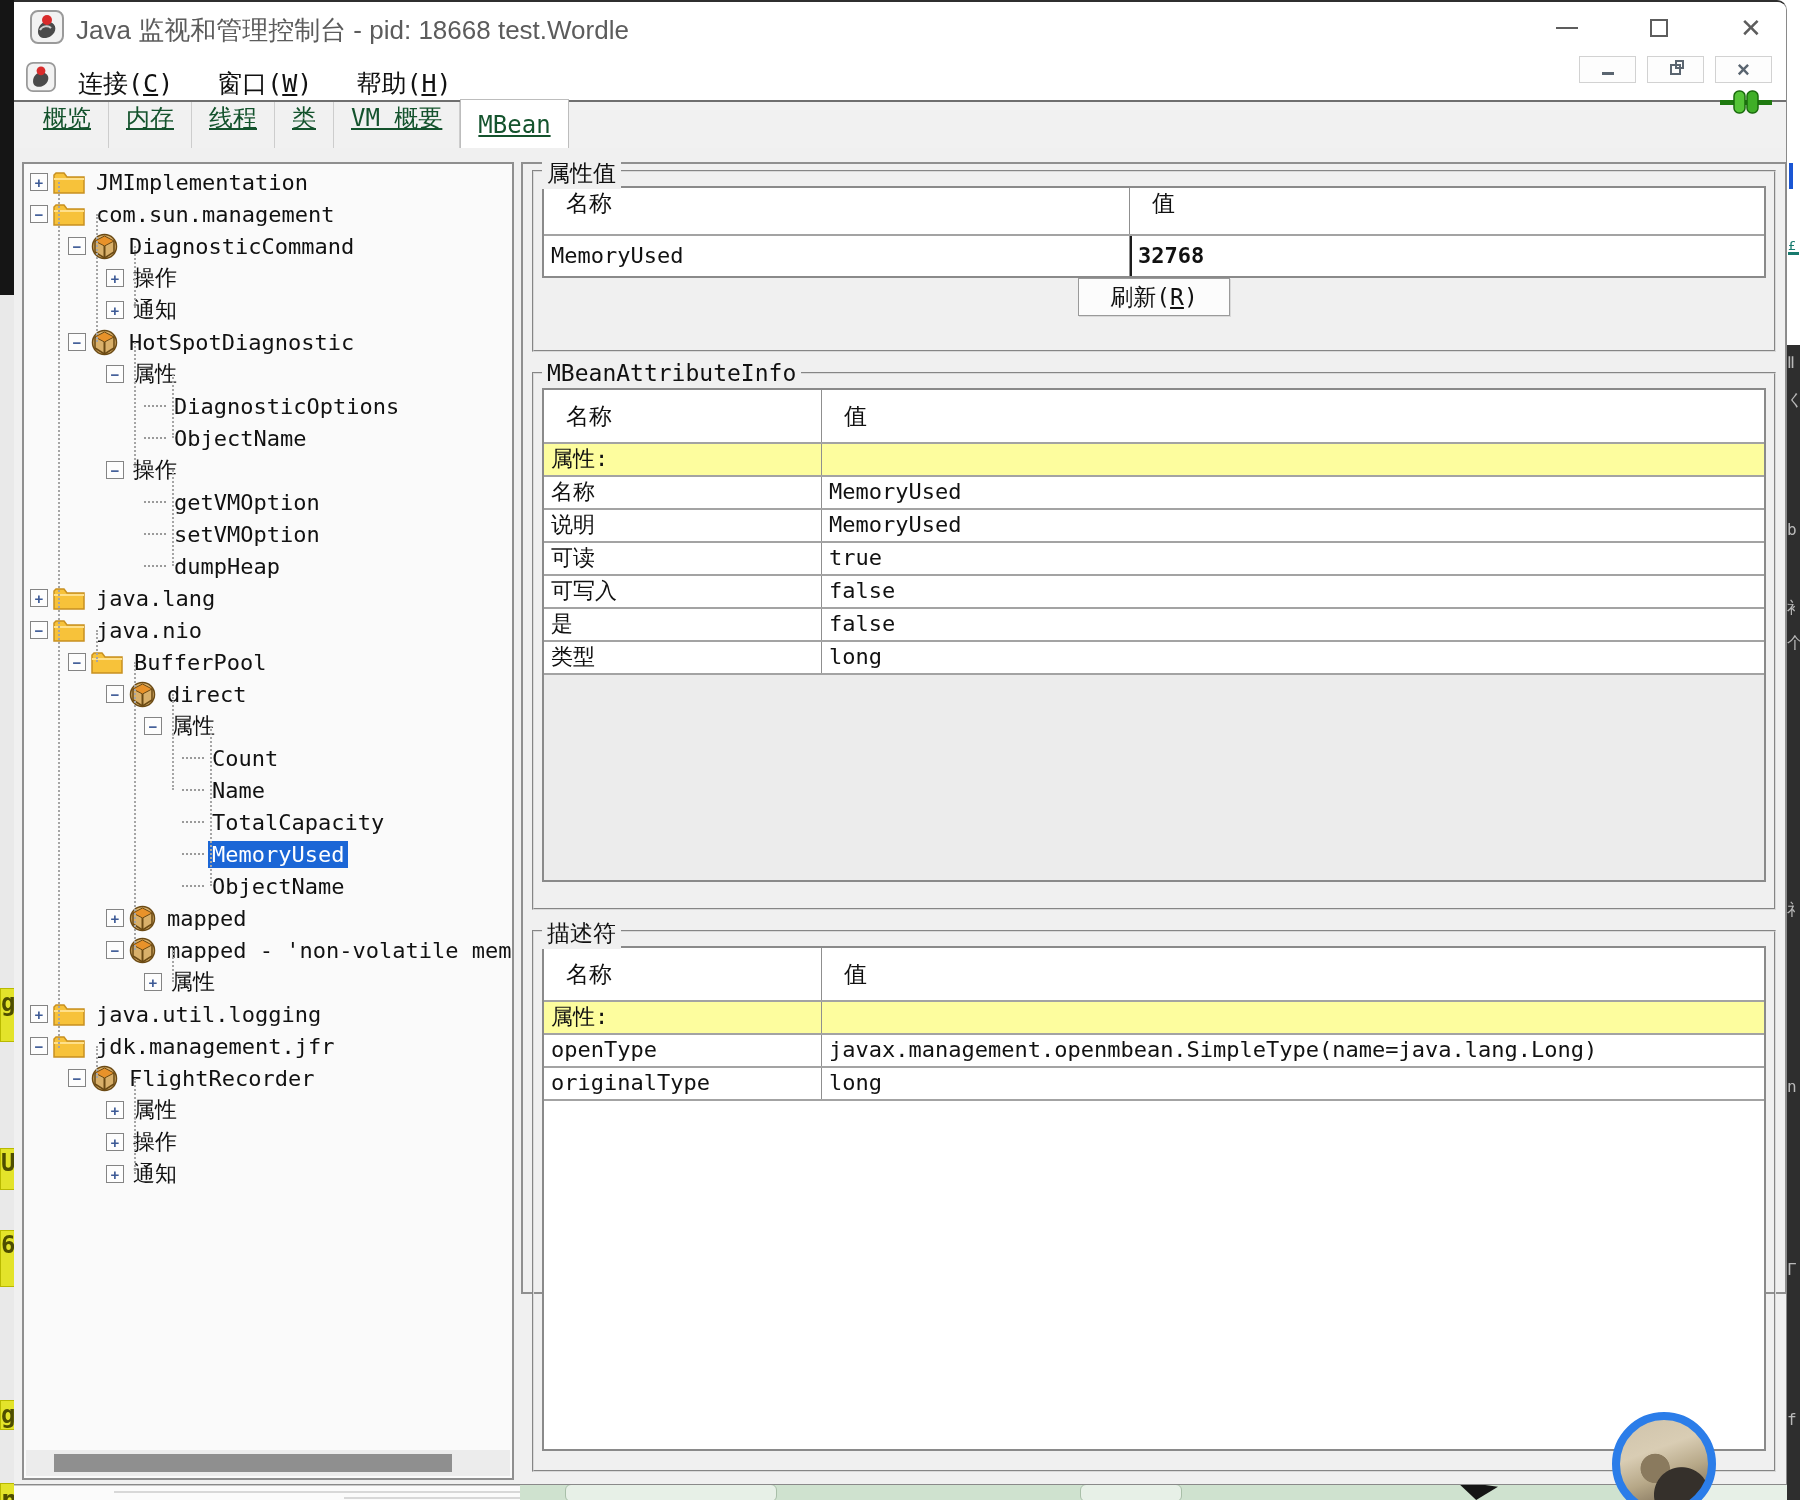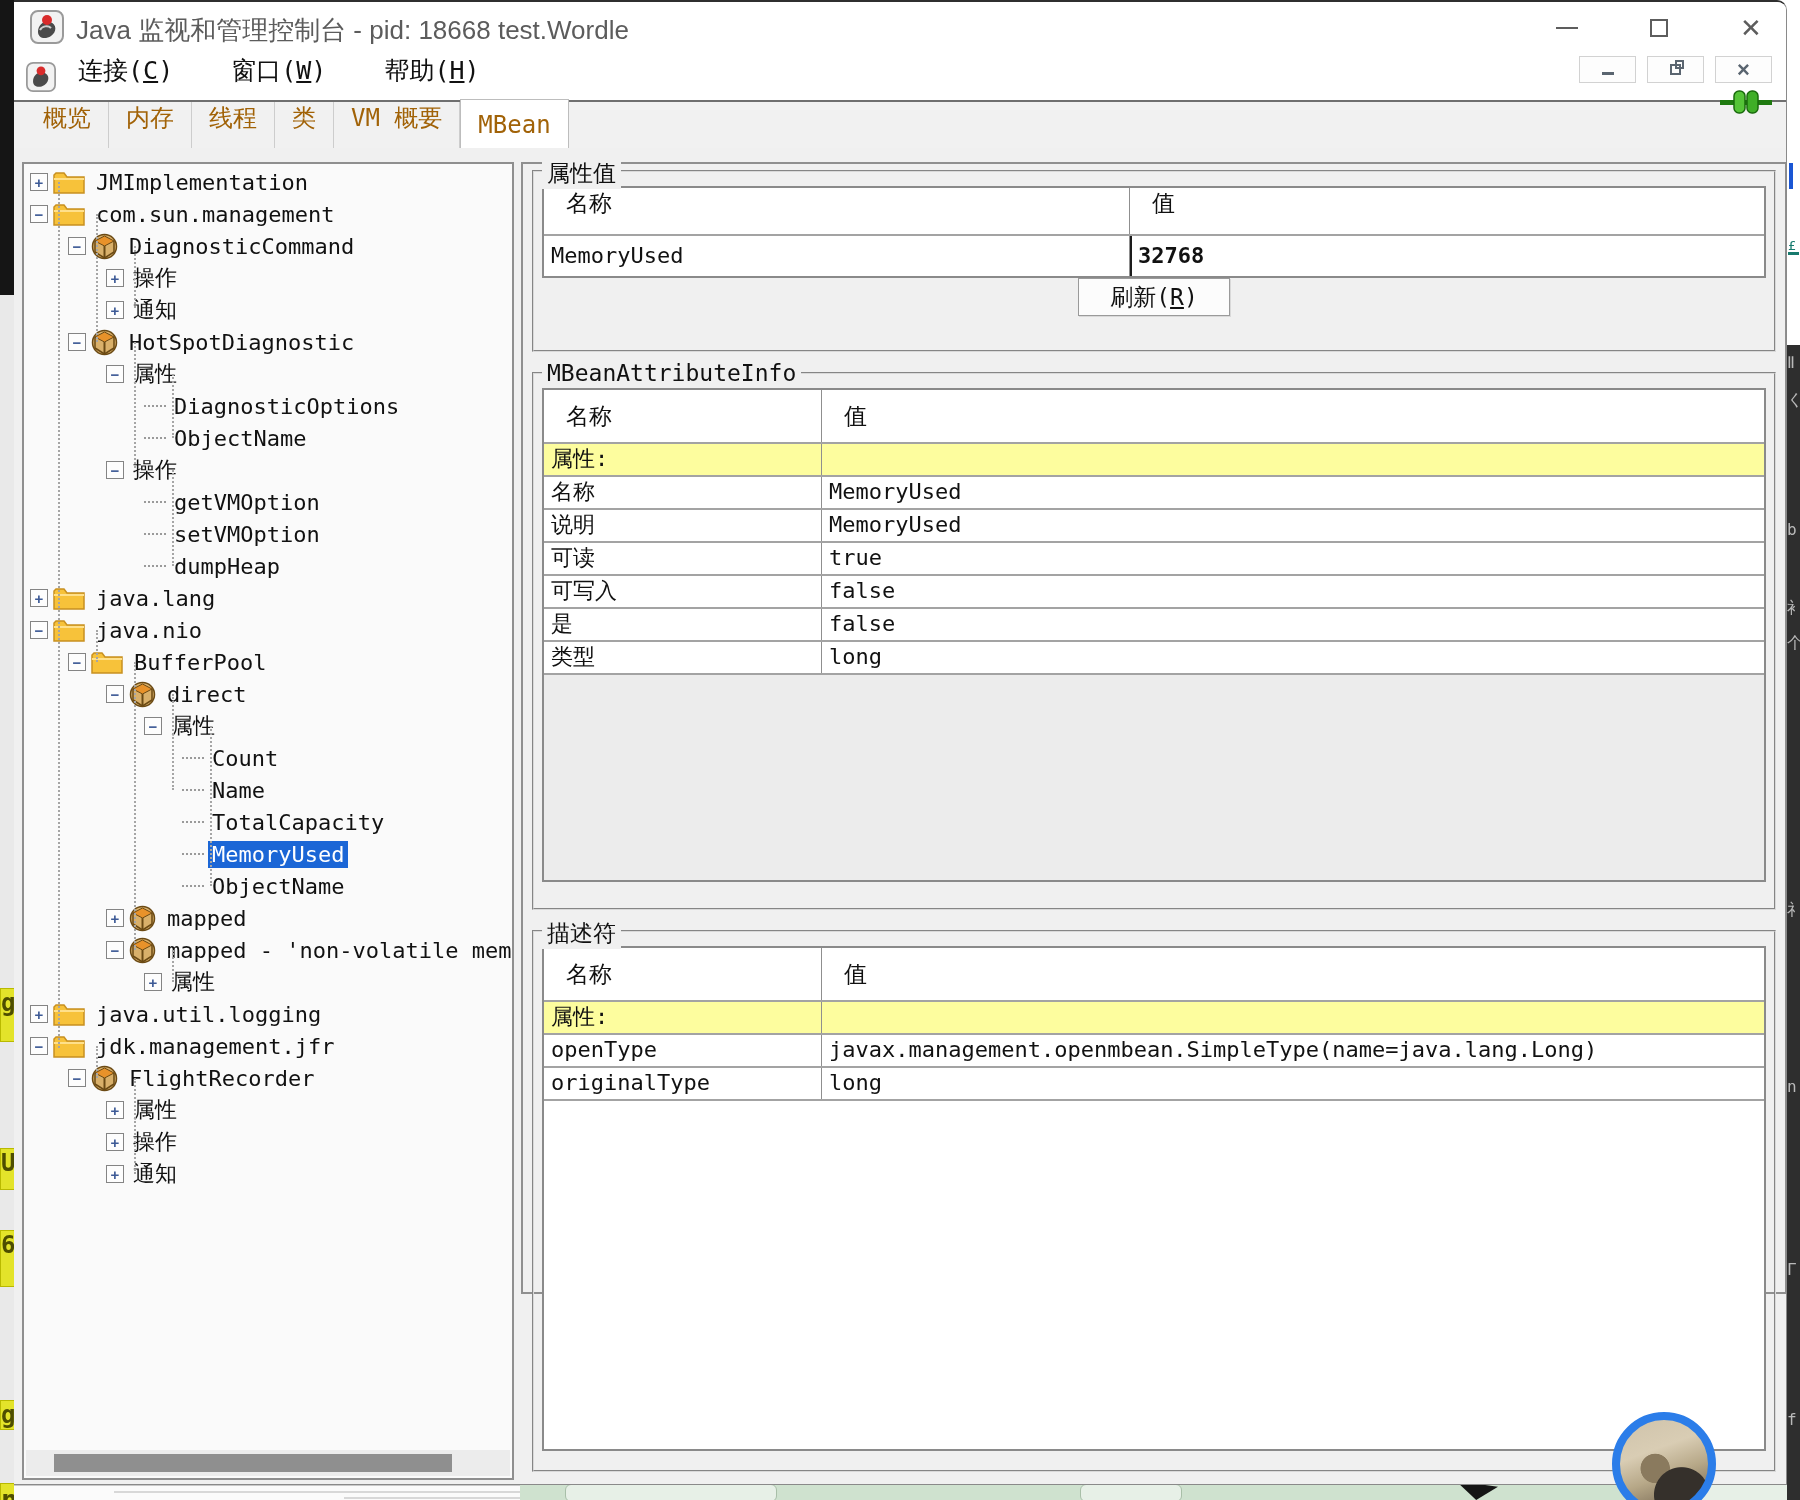--- a/index.html
+++ b/index.html
@@ -40,34 +40,34 @@
   .title-text{position:absolute;left:62px;top:11px;font:26px "Liberation Sans",sans-serif;color:#5c5c5c;white-space:nowrap;}
   .app-icon{position:absolute;left:16px;top:8px;width:34px;height:34px;}
   .winbtns{position:absolute;right:18px;top:0;height:52px;display:flex;align-items:center;gap:58px;}
   .winbtn{width:34px;height:34px;display:flex;align-items:center;justify-content:center;color:#5d5d5d;cursor:default;}
   .g-min{width:22px;height:0;border-top:2px solid #5d5d5d;}
   .g-max{width:18px;height:18px;border:2px solid #5d5d5d;box-sizing:border-box;}
   .g-close{font:26px "Liberation Sans",sans-serif;color:#5d5d5d;line-height:1;}
 
   .menubar{position:absolute;left:0;top:52px;width:100%;height:48px;background:#ffffff;border-bottom:2px solid #6f6f6f;box-sizing:border-box;}
   .menu-icon{position:absolute;left:12px;top:8px;width:30px;height:30px;}
-  .menu-items{position:absolute;left:64px;top:0;height:46px;display:flex;align-items:flex-start;gap:58px;}
+  .menu-items{position:absolute;left:64px;top:0;height:46px;display:flex;align-items:flex-end;gap:44px;}
   .menu-item{font:25px "DejaVu Sans Mono",monospace;color:#111;white-space:nowrap;}
   .iframebtns{position:absolute;right:14px;top:2px;display:flex;gap:11px;}
   .iframebtn{width:57px;height:27px;background:#fdfdfd;border:1px solid #d2d2d2;box-sizing:border-box;
              display:flex;align-items:center;justify-content:center;color:#5a6570;}
   .ig-min{width:12px;height:0;border-top:3px solid #5a6570;margin-top:8px;}
   .ig-restore{position:relative;width:11px;height:11px;border:2px solid #5a6570;box-sizing:border-box;background:#fdfdfd;}
   .ig-restore::before{content:"";position:absolute;left:3px;top:-6px;width:9px;height:9px;border:2px solid #5a6570;box-sizing:border-box;}
   .ig-close{font:bold 22px "Liberation Sans",sans-serif;line-height:1;}
 
   .tabbar{position:absolute;left:0;top:100px;width:100%;height:46px;background:#f1f1f1;}
   .tabs{position:absolute;left:12px;top:0;height:46px;display:flex;}
-  .tab{height:46px;line-height:46px;padding:0 17px;font:24px "DejaVu Sans Mono",monospace;color:#a16207;
-       border-right:1px solid #cdcdcd;white-space:nowrap;}
+  .tab{height:46px;line-height:46px;padding:0 17px;font:24px "DejaVu Sans Mono",monospace;color:#14532d;
+       border-right:1px solid #cdcdcd;white-space:nowrap;text-decoration:underline;}
   .tab.active{background:#ffffff;border:1px solid #bdbdbd;border-bottom:none;margin-top:-3px;height:49px;line-height:50px;}
   .plug{position:absolute;right:14px;top:-13px;}
 
   .content{position:absolute;left:0;top:146px;width:100%;height:1339px;background:#f0f0f0;}
 
   
   .tree-panel{position:absolute;left:8px;top:14px;width:492px;height:1318px;background:#fafafa;
               border:2px solid #8f8f8f;box-sizing:border-box;overflow:hidden;}
   .tree-rows{position:absolute;left:0;top:2px;right:0;bottom:28px;overflow:hidden;}
   .trow{position:relative;height:32px;display:flex;align-items:center;white-space:nowrap;overflow:hidden;}

